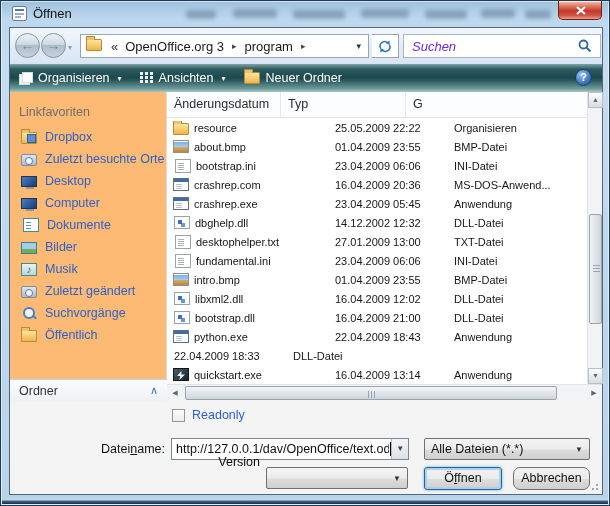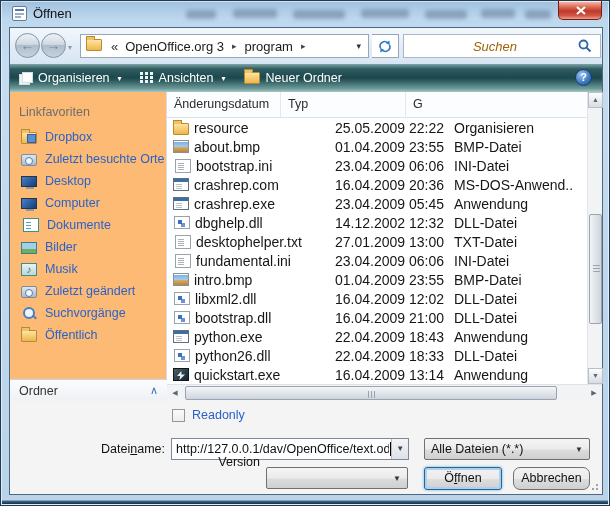--- a/index.html
+++ b/index.html
@@ -48,21 +48,21 @@
   .folder-glyph::before{content:"";position:absolute;left:-1px;top:-4px;width:7px;height:3px;
     background:#edc269;border:1px solid #b98a34;border-bottom:none;border-radius:1px 1px 0 0;}
   .bc-overflow{margin:0 5px;color:#333;}
   .bc-seg{padding:0 2px;}
   .bc-sep{font-size:9px;color:#444;padding:0 6px;}
   .bc-down{margin-left:auto;margin-right:7px;font-size:9px;color:#233;}
   .refresh-btn{position:absolute;left:362px;top:6px;width:27px;height:24px;background:#fff;
     border:1px solid #98a6b5;border-left:none;display:flex;align-items:center;justify-content:center;}
   .searchbox{position:absolute;left:393px;top:6px;width:198px;height:24px;background:#fff;
     border:1px solid #a9b6c3;display:flex;align-items:center;}
-  .search-text{flex:1;padding-left:8px;font-size:13px;font-style:italic;color:#a16207;text-align:center;}
+  .search-text{flex:1;padding-left:8px;font-size:13px;font-style:italic;color:#6d28d9;}
   .searchbox svg{margin-right:8px;}
   
   .toolbar{position:absolute;left:0;top:36px;width:592px;height:28px;color:#fff;font-size:12.5px;
     background:linear-gradient(180deg,#7da4a7 0%,#2f5c61 18%,#1b474d 48%,#2a575b 58%,#6c9b9a 88%,#a9c8c3 100%);
     display:flex;align-items:center;}
   .tb-item{display:flex;align-items:center;gap:6px;padding:0 9px;height:22px;cursor:default;}
   .tb-caret{font-size:8px;margin-left:2px;}
   .org-icon{width:13px;height:13px;position:relative;}
   .org-icon::before,.org-icon::after{content:"";position:absolute;width:9px;height:9px;
     background:#eef3f5;border:1px solid #cfe0e2;}
@@ -107,21 +107,21 @@
   .lheader{position:absolute;left:0;top:0;width:420px;height:26px;background:#fcfdfe;
     border-bottom:1px solid #dde3ea;display:flex;font-size:12.5px;color:#2b2b2b;}
   .hcol{position:relative;border-right:1px solid #e3e8ee;padding:5px 0 0 7px;height:26px;}
   .hcol.sorted{background:linear-gradient(180deg,#eaf3fc,#ddeaf8);border-right-color:#c3d8ee;}
   .sort-tri{position:absolute;left:76px;top:1px;width:0;height:0;
     border-left:5px solid transparent;border-right:5px solid transparent;border-bottom:5px solid #86a7c9;}
   .c-name{width:161px;}
   .c-date{width:114px;}
   .c-type{width:125px;}
   .c-size{width:15px;border-right:none;}
-  .rows{position:absolute;left:0;top:26px;width:420px;height:266px;font-size:14px;color:#161616;}
+  .rows{position:absolute;left:0;top:26px;width:420px;height:266px;font-size:11px;color:#161616;}
   .row{display:flex;height:19px;align-items:center;}
   .row .cell{overflow:hidden;white-space:nowrap;}
   .row .cell.n{width:161px;display:flex;align-items:center;gap:5px;padding-left:6px;}
   .row .cell.d{width:119px;padding-left:7px;}
   .row .cell.t{width:125px;padding-left:7px;}
   .ficon{width:16px;height:14px;position:relative;flex:0 0 16px;}
   .fi-folder{background:linear-gradient(180deg,#ffe49d,#edb64f);border:1px solid #b98a34;height:12px;margin-top:2px;border-radius:1px;}
   .fi-folder::before{content:"";position:absolute;left:-1px;top:-4px;width:7px;height:3px;background:#edc269;border:1px solid #b98a34;border-bottom:none;}
   .fi-image{background:linear-gradient(180deg,#fdfdfd 8%,#7ab0e4 8%,#a8cdf0 55%,#d8ae62 55%,#b9853d 100%);border:1px solid #8a8f96;height:13px;}
   .fi-text{background:#fff;border:1px solid #9aa2ab;width:12px;height:14px;margin-left:2px;}
@@ -406,24 +406,20 @@
   </div>
             <div class="row">
     <span class="cell n">
                 <span class="ficon fi-app"></span>
                 <span class="fname">python.exe</span>
               </span>
     <span class="cell d">22.04.2009 18:43</span>
     <span class="cell t">Anwendung</span>
   </div>
             <div class="row">
-    <span class="cell n">
-                <span class="ficon fi-dll"></span>
-                <span class="fname">python26.dll</span>
-              </span>
     <span class="cell d">22.04.2009 18:33</span>
     <span class="cell t">DLL-Datei</span>
   </div>
             <div class="row">
     <span class="cell n">
                 <span class="ficon fi-quickstart"></span>
                 <span class="fname">quickstart.exe</span>
               </span>
     <span class="cell d">16.04.2009 13:14</span>
     <span class="cell t">Anwendung</span>

